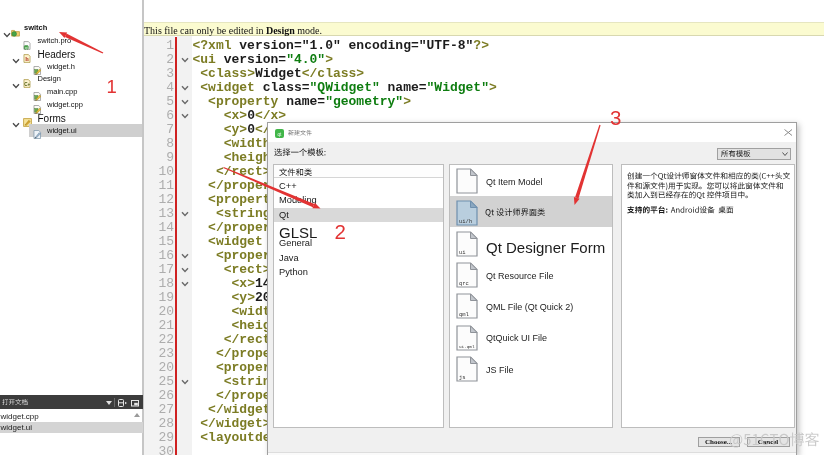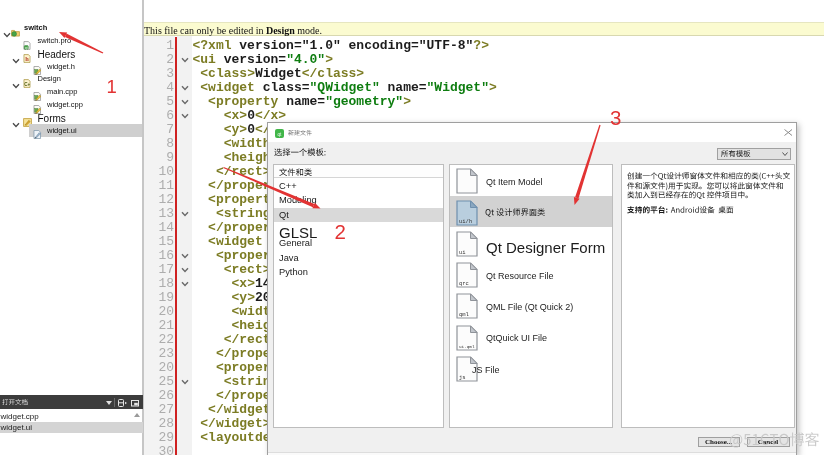--- a/index.html
+++ b/index.html
@@ -282,21 +282,21 @@
         <path d="M1 1 L14.5 1 L21 7.5 L21 25 L1 25 Z" fill="#fcfcfc" stroke="#8f9399" stroke-width="1.2"></path>
         <path d="M14.5 1 L14.5 7.5 L21 7.5 Z" fill="#c2c6cc" stroke="#8f9399" stroke-width="1"></path>
         <text x="3" y="23" font-size="4.3" fill="#333" font-family="Liberation Mono">ui.qml</text>
       </svg></div>
     <div style="position:absolute;left:486px;top:333.4px;font-size:9px;color:#1c1c1c">QtQuick UI File</div>
     <div style="position:absolute;left:456px;top:355.9px"><svg width="22" height="26" viewBox="0 0 22 26">
         <path d="M1 1 L14.5 1 L21 7.5 L21 25 L1 25 Z" fill="#fcfcfc" stroke="#8f9399" stroke-width="1.2"></path>
         <path d="M14.5 1 L14.5 7.5 L21 7.5 Z" fill="#c2c6cc" stroke="#8f9399" stroke-width="1"></path>
         <text x="3" y="23" font-size="5.5" fill="#333" font-family="Liberation Mono">js</text>
       </svg></div>
-    <div style="position:absolute;left:472px;top:364.6px;font-size:9px;color:#1c1c1c">JS File</div>
+    <div style="position:absolute;left:486px;top:364.6px;font-size:9px;color:#1c1c1c">JS File</div>
 <div style="position:absolute;left:621px;top:164px;width:174px;height:264px;background:#fff;border:1px solid #bdbdbd"></div>
 <div style="position:absolute;left:627px;top:171px">
       <svg width="164" height="10" viewBox="0 -7.7 164 10" style="display:block">
         <path fill="#1c1c1c" d="M6.5 -6.3V-0.2C6.5 -0.0 6.4 0.0 6.3 0.0C6.1 0.0 5.6 0.1 5.1 0.0C5.2 0.2 5.3 0.4 5.3 0.6C6.0 0.6 6.4 0.6 6.7 0.5C6.9 0.4 7.0 0.2 7.0 -0.2V-6.3ZM5.0 -5.6V-1.3H5.5V-5.6ZM1.1 -3.6V-0.3C1.1 0.3 1.3 0.5 2.1 0.5C2.2 0.5 3.3 0.5 3.5 0.5C4.2 0.5 4.4 0.2 4.4 -0.9C4.3 -0.9 4.1 -1.0 3.9 -1.1C3.9 -0.2 3.8 0.0 3.5 0.0C3.2 0.0 2.3 0.0 2.1 0.0C1.7 0.0 1.7 -0.1 1.7 -0.3V-3.1H3.3C3.3 -2.2 3.2 -1.8 3.1 -1.7C3.0 -1.6 3.0 -1.6 2.9 -1.6C2.8 -1.6 2.5 -1.6 2.2 -1.7C2.3 -1.5 2.4 -1.3 2.4 -1.2C2.7 -1.2 3.0 -1.2 3.1 -1.2C3.3 -1.2 3.4 -1.2 3.6 -1.4C3.7 -1.6 3.8 -2.1 3.9 -3.4C3.9 -3.5 3.9 -3.6 3.9 -3.6ZM2.4 -6.5C2.0 -5.5 1.2 -4.4 0.2 -3.7C0.3 -3.6 0.5 -3.4 0.6 -3.3C1.4 -3.9 2.0 -4.7 2.5 -5.5C3.1 -4.8 3.8 -4.0 4.2 -3.5L4.6 -3.9C4.2 -4.5 3.4 -5.3 2.8 -6.0L2.9 -6.3Z M10.7 -5.8V-5.4H12.2V-4.8H10.2V-4.3H12.2V-3.7H10.7V-3.2H12.2V-2.7H10.6V-2.2H12.2V-1.6H10.3V-1.1H12.2V-0.4H12.7V-1.1H14.9V-1.6H12.7V-2.2H14.6V-2.7H12.7V-3.2H14.4V-4.3H15.0V-4.8H14.4V-5.8H12.7V-6.5H12.2V-5.8ZM12.7 -4.3H13.9V-3.7H12.7ZM12.7 -4.8V-5.4H13.9V-4.8ZM8.4 -3.0C8.4 -3.1 8.6 -3.2 8.7 -3.3H9.7C9.6 -2.6 9.4 -2.0 9.2 -1.5C9.0 -1.8 8.9 -2.2 8.7 -2.6L8.3 -2.5C8.5 -1.9 8.7 -1.4 9.0 -1.0C8.7 -0.5 8.4 -0.1 8.0 0.2C8.1 0.3 8.3 0.5 8.4 0.6C8.8 0.3 9.1 -0.1 9.4 -0.5C10.2 0.2 11.3 0.4 12.7 0.4H14.9C14.9 0.3 15.0 0.0 15.1 -0.1C14.7 -0.1 13.0 -0.1 12.7 -0.1C11.4 -0.1 10.4 -0.3 9.6 -1.0C9.9 -1.7 10.2 -2.6 10.3 -3.7L9.9 -3.8L9.8 -3.8H9.2C9.6 -4.4 10.0 -5.1 10.3 -5.8L9.9 -6.1L9.7 -6.0H8.2V-5.5H9.5C9.2 -4.8 8.8 -4.2 8.7 -4.0C8.5 -3.7 8.3 -3.5 8.2 -3.5C8.3 -3.4 8.4 -3.1 8.4 -3.0Z M15.7 -3.3V-2.7H22.8V-3.3Z M26.6 -4.2V0.6H27.2V-4.2ZM27.0 -6.5C26.2 -5.2 24.8 -4.1 23.4 -3.4C23.5 -3.3 23.7 -3.1 23.8 -2.9C25.0 -3.5 26.1 -4.4 27.0 -5.4C28.0 -4.2 29.0 -3.5 30.1 -2.9C30.2 -3.1 30.4 -3.3 30.6 -3.4C29.4 -4.0 28.3 -4.7 27.3 -5.9L27.5 -6.2Z M33.7 -0.5C32.6 -0.5 32.0 -1.4 32.0 -2.8C32.0 -4.3 32.6 -5.1 33.7 -5.1C34.7 -5.1 35.3 -4.3 35.3 -2.8C35.3 -1.4 34.7 -0.5 33.7 -0.5ZM35.4 1.4C35.7 1.4 36.0 1.4 36.2 1.3L36.1 0.7C35.9 0.8 35.7 0.8 35.5 0.8C34.9 0.8 34.3 0.6 34.1 0.1C35.3 -0.1 36.1 -1.2 36.1 -2.8C36.1 -4.7 35.1 -5.7 33.7 -5.7C32.2 -5.7 31.2 -4.7 31.2 -2.8C31.2 -1.2 32.1 -0.1 33.3 0.1C33.6 0.8 34.3 1.4 35.4 1.4Z M38.5 0.1C38.8 0.1 39.1 0.0 39.3 -0.1L39.2 -0.6C39.0 -0.5 38.8 -0.5 38.7 -0.5C38.2 -0.5 38.0 -0.8 38.0 -1.3V-3.6H39.2V-4.2H38.0V-5.4H37.5L37.4 -4.2L36.7 -4.1V-3.6H37.3V-1.3C37.3 -0.5 37.6 0.1 38.5 0.1Z M40.4 -6.0C40.8 -5.6 41.3 -5.1 41.5 -4.8L41.9 -5.2C41.7 -5.5 41.1 -6.0 40.7 -6.3ZM39.7 -4.1V-3.5H40.8V-0.7C40.8 -0.4 40.6 -0.1 40.4 -0.0C40.6 0.1 40.7 0.3 40.8 0.5C40.9 0.3 41.1 0.2 42.5 -0.9C42.4 -1.0 42.3 -1.2 42.2 -1.3L41.4 -0.7V-4.1ZM43.2 -6.2V-5.3C43.2 -4.8 43.0 -4.1 42.0 -3.7C42.1 -3.6 42.3 -3.3 42.4 -3.2C43.5 -3.8 43.7 -4.6 43.7 -5.3V-5.7H45.1V-4.4C45.1 -3.8 45.2 -3.6 45.8 -3.6C45.8 -3.6 46.2 -3.6 46.3 -3.6C46.5 -3.6 46.6 -3.6 46.7 -3.6C46.7 -3.8 46.7 -4.0 46.7 -4.2C46.6 -4.1 46.4 -4.1 46.3 -4.1C46.2 -4.1 45.9 -4.1 45.8 -4.1C45.7 -4.1 45.7 -4.2 45.7 -4.4V-6.2ZM45.6 -2.5C45.3 -1.9 44.9 -1.4 44.4 -1.0C43.9 -1.4 43.5 -1.9 43.2 -2.5ZM42.4 -3.1V-2.5H42.8L42.7 -2.5C43.0 -1.8 43.4 -1.2 44.0 -0.7C43.4 -0.3 42.7 -0.0 42.0 0.1C42.1 0.2 42.3 0.5 42.3 0.6C43.1 0.4 43.8 0.1 44.4 -0.3C45.0 0.1 45.7 0.4 46.5 0.6C46.5 0.5 46.7 0.2 46.8 0.1C46.1 -0.0 45.4 -0.3 44.9 -0.7C45.5 -1.2 46.0 -2.0 46.4 -2.9L46.0 -3.1L45.9 -3.1Z M48.2 -6.0C48.6 -5.6 49.1 -5.1 49.4 -4.8L49.8 -5.2C49.5 -5.5 49.0 -6.0 48.5 -6.3ZM47.5 -4.1V-3.5H48.7V-0.7C48.7 -0.4 48.5 -0.2 48.3 -0.1C48.4 0.1 48.6 0.3 48.6 0.5C48.7 0.3 49.0 0.1 50.4 -0.9C50.4 -1.0 50.3 -1.2 50.2 -1.4L49.3 -0.8V-4.1ZM51.9 -6.4V-3.9H50.0V-3.3H51.9V0.6H52.5V-3.3H54.5V-3.9H52.5V-6.4Z M56.8 -6.5V-3.4C56.8 -2.0 56.6 -0.7 55.6 0.2C55.7 0.3 55.9 0.5 56.0 0.6C57.2 -0.4 57.3 -1.8 57.3 -3.4V-6.5ZM55.5 -5.6V-1.8H56.1V-5.6ZM58.0 -4.6V-0.5H58.6V-4.1H59.6V0.6H60.2V-4.1H61.3V-1.2C61.3 -1.1 61.3 -1.1 61.2 -1.1C61.1 -1.0 60.8 -1.0 60.5 -1.1C60.6 -0.9 60.7 -0.7 60.7 -0.5C61.1 -0.5 61.4 -0.6 61.6 -0.6C61.8 -0.7 61.8 -0.9 61.8 -1.2V-4.6H60.2V-5.5H62.1V-6.1H57.8V-5.5H59.6V-4.6Z M65.4 -5.2C64.8 -4.7 63.9 -4.3 63.2 -4.1L63.5 -3.7C64.3 -3.9 65.1 -4.4 65.8 -4.9ZM67.0 -4.9C67.7 -4.5 68.8 -4.0 69.2 -3.6L69.6 -4.0C69.1 -4.4 68.1 -4.9 67.3 -5.2ZM65.8 -4.4C65.7 -4.2 65.5 -3.9 65.3 -3.6H63.8V0.6H64.4V0.3H68.4V0.6H69.0V-3.6H66.0C66.1 -3.8 66.3 -4.1 66.5 -4.3ZM64.4 -0.1V-3.2H68.4V-0.1ZM65.3 -1.7C65.6 -1.6 66.0 -1.4 66.3 -1.2C65.8 -1.0 65.2 -0.7 64.6 -0.6C64.7 -0.5 64.8 -0.4 64.9 -0.3C65.6 -0.4 66.2 -0.7 66.7 -1.0C67.1 -0.8 67.5 -0.6 67.7 -0.4L68.0 -0.7C67.8 -0.9 67.5 -1.1 67.1 -1.3C67.5 -1.6 67.7 -2.0 67.9 -2.4L67.6 -2.6L67.6 -2.6H65.8C65.9 -2.7 66.0 -2.8 66.0 -3.0L65.6 -3.0C65.4 -2.7 65.1 -2.2 64.6 -1.9C64.7 -1.8 64.9 -1.7 65.0 -1.6C65.2 -1.8 65.4 -2.0 65.6 -2.2H67.3C67.2 -1.9 66.9 -1.7 66.7 -1.5C66.3 -1.7 66.0 -1.8 65.6 -2.0ZM65.8 -6.4C65.9 -6.2 66.0 -6.0 66.1 -5.8H63.1V-4.6H63.7V-5.4H69.0V-4.6H69.6V-5.8H66.8C66.7 -6.0 66.5 -6.3 66.4 -6.5Z M72.1 -6.4C71.8 -5.3 71.1 -4.1 70.4 -3.4C70.6 -3.2 70.7 -2.9 70.8 -2.8C71.0 -3.1 71.2 -3.4 71.4 -3.7V0.6H72.0V-4.7C72.3 -5.2 72.5 -5.7 72.7 -6.3ZM73.4 -1.3V-0.8H74.7V0.6H75.3V-0.8H76.5V-1.3H75.3V-4.0C75.7 -2.7 76.5 -1.4 77.3 -0.6C77.4 -0.8 77.6 -1.0 77.7 -1.1C76.9 -1.8 76.1 -3.1 75.6 -4.4H77.6V-4.9H75.3V-6.4H74.7V-4.9H72.5V-4.4H74.3C73.9 -3.0 73.1 -1.7 72.2 -1.1C72.3 -1.0 72.5 -0.8 72.6 -0.6C73.4 -1.4 74.2 -2.6 74.7 -4.0V-1.3Z M81.2 -6.3C81.4 -6.0 81.7 -5.4 81.7 -5.1L82.4 -5.3C82.3 -5.7 82.0 -6.2 81.8 -6.5ZM78.3 -5.1V-4.5H79.5C80.0 -3.4 80.6 -2.4 81.4 -1.5C80.5 -0.8 79.5 -0.3 78.2 0.1C78.3 0.2 78.5 0.5 78.6 0.6C79.8 0.2 80.9 -0.4 81.8 -1.1C82.7 -0.4 83.7 0.2 85.0 0.6C85.1 0.4 85.2 0.2 85.4 0.0C84.1 -0.3 83.1 -0.8 82.2 -1.5C83.0 -2.3 83.6 -3.3 84.0 -4.5H85.3V-5.1ZM81.8 -1.9C81.1 -2.7 80.5 -3.6 80.1 -4.5H83.4C83.0 -3.5 82.5 -2.6 81.8 -1.9Z M88.1 -2.6V-2.1H90.3V0.6H90.8V-2.1H93.0V-2.6H90.8V-4.3H92.6V-4.9H90.8V-6.4H90.3V-4.9H89.2C89.3 -5.2 89.4 -5.6 89.5 -6.0L88.9 -6.1C88.8 -5.1 88.4 -4.1 88.0 -3.4C88.1 -3.4 88.4 -3.2 88.5 -3.1C88.7 -3.5 88.9 -3.9 89.1 -4.3H90.3V-2.6ZM87.7 -6.4C87.3 -5.3 86.6 -4.1 85.9 -3.4C86.0 -3.2 86.1 -2.9 86.2 -2.8C86.4 -3.1 86.7 -3.4 86.9 -3.7V0.6H87.5V-4.6C87.7 -5.1 88.0 -5.7 88.2 -6.3Z M97.4 -5.8V0.3H98.0V-0.4H99.7V0.2H100.3V-5.8ZM98.0 -0.9V-5.2H99.7V-0.9ZM96.7 -6.4C96.0 -6.1 94.8 -5.9 93.8 -5.8C93.8 -5.6 93.9 -5.4 93.9 -5.3C94.3 -5.3 94.8 -5.4 95.2 -5.5V-4.2H93.7V-3.6H95.1C94.7 -2.7 94.1 -1.6 93.5 -1.0C93.6 -0.9 93.8 -0.7 93.8 -0.5C94.3 -1.0 94.8 -1.9 95.2 -2.8V0.6H95.8V-2.8C96.1 -2.4 96.6 -1.8 96.7 -1.5L97.1 -2.0C96.9 -2.2 96.1 -3.2 95.8 -3.5V-3.6H97.1V-4.2H95.8V-5.6C96.3 -5.7 96.7 -5.8 97.1 -5.9Z M105.2 -3.6H107.6V-2.3H105.2ZM105.2 -4.2V-5.5H107.6V-4.2ZM105.2 -1.8H107.6V-0.4H105.2ZM104.7 -6.0V0.6H105.2V0.1H107.6V0.5H108.1V-6.0ZM102.7 -6.5V-4.8H101.4V-4.3H102.6C102.3 -3.2 101.8 -2.0 101.2 -1.3C101.3 -1.2 101.5 -1.0 101.5 -0.8C102.0 -1.4 102.4 -2.2 102.7 -3.1V0.6H103.2V-2.9C103.5 -2.5 103.9 -2.1 104.0 -1.8L104.4 -2.3C104.2 -2.5 103.5 -3.3 103.2 -3.6V-4.3H104.3V-4.8H103.2V-6.5Z M110.7 -3.8C111.1 -2.9 111.4 -1.8 111.6 -1.1L112.1 -1.3C112.0 -2.1 111.6 -3.1 111.2 -4.0ZM112.4 -4.2C112.7 -3.4 113.0 -2.3 113.1 -1.6L113.6 -1.7C113.5 -2.4 113.2 -3.5 112.9 -4.4ZM112.3 -6.4C112.5 -6.1 112.6 -5.8 112.7 -5.5H109.6V-3.4C109.6 -2.3 109.6 -0.7 109.0 0.3C109.1 0.4 109.4 0.6 109.5 0.7C110.1 -0.5 110.2 -2.2 110.2 -3.4V-4.9H116.0V-5.5H113.4C113.3 -5.8 113.1 -6.2 112.9 -6.5ZM110.3 -0.3V0.3H116.1V-0.3H114.0C114.7 -1.5 115.3 -2.9 115.6 -4.2L115.0 -4.4C114.7 -3.1 114.1 -1.5 113.4 -0.3Z M120.7 -3.3C121.1 -2.7 121.6 -1.9 121.8 -1.5L122.3 -1.8C122.1 -2.2 121.6 -3.0 121.1 -3.5ZM118.3 -6.5C118.2 -6.1 118.1 -5.6 117.9 -5.2H117.1V0.4H117.6V-0.2H119.8V-5.2H118.5C118.6 -5.6 118.8 -6.0 118.9 -6.4ZM117.6 -4.7H119.2V-3.1H117.6ZM117.6 -0.7V-2.6H119.2V-0.7ZM121.0 -6.5C120.8 -5.4 120.4 -4.4 119.8 -3.7C120.0 -3.6 120.2 -3.4 120.3 -3.4C120.6 -3.7 120.8 -4.2 121.0 -4.7H123.0C122.9 -1.6 122.8 -0.4 122.5 -0.2C122.5 -0.1 122.4 -0.1 122.2 -0.1C122.0 -0.1 121.6 -0.1 121.1 -0.1C121.2 0.0 121.2 0.3 121.3 0.5C121.7 0.5 122.1 0.5 122.4 0.5C122.7 0.4 122.9 0.4 123.0 0.1C123.3 -0.2 123.4 -1.4 123.6 -5.0C123.6 -5.0 123.6 -5.3 123.6 -5.3H121.2C121.4 -5.6 121.5 -6.0 121.6 -6.4Z M129.9 -6.3C129.7 -6.0 129.3 -5.5 129.1 -5.2L129.6 -5.1C129.8 -5.3 130.2 -5.7 130.5 -6.1ZM125.5 -6.1C125.8 -5.8 126.2 -5.3 126.3 -5.0L126.8 -5.3C126.7 -5.6 126.3 -6.0 126.0 -6.3ZM127.7 -6.5V-5.0H124.7V-4.4H127.2C126.6 -3.8 125.5 -3.2 124.5 -3.0C124.6 -2.9 124.8 -2.7 124.9 -2.5C125.9 -2.8 127.0 -3.4 127.7 -4.2V-2.9H128.2V-4.1C129.2 -3.6 130.4 -3.0 131.0 -2.6L131.3 -3.0C130.7 -3.4 129.6 -4.0 128.6 -4.4H131.3V-5.0H128.2V-6.5ZM127.7 -2.7C127.6 -2.4 127.6 -2.2 127.5 -1.9H124.6V-1.4H127.3C126.9 -0.7 126.2 -0.2 124.5 0.1C124.6 0.2 124.7 0.5 124.8 0.6C126.7 0.3 127.5 -0.4 128.0 -1.3C128.6 -0.2 129.6 0.4 131.2 0.6C131.2 0.5 131.4 0.2 131.5 0.1C130.1 -0.1 129.1 -0.6 128.5 -1.4H131.3V-1.9H128.1C128.2 -2.2 128.3 -2.5 128.3 -2.7Z M133.7 1.5 134.1 1.3C133.4 0.2 133.1 -1.1 133.1 -2.4C133.1 -3.7 133.4 -5.0 134.1 -6.1L133.7 -6.3C132.9 -5.1 132.5 -3.9 132.5 -2.4C132.5 -0.9 132.9 0.4 133.7 1.5Z M137.3 0.1C138.1 0.1 138.6 -0.2 139.1 -0.7L138.7 -1.2C138.3 -0.8 137.9 -0.5 137.4 -0.5C136.3 -0.5 135.6 -1.4 135.6 -2.8C135.6 -4.3 136.3 -5.1 137.4 -5.1C137.9 -5.1 138.2 -4.9 138.5 -4.6L138.9 -5.1C138.6 -5.4 138.1 -5.7 137.4 -5.7C135.9 -5.7 134.9 -4.6 134.9 -2.8C134.9 -1.0 135.9 0.1 137.3 0.1Z M141.2 -0.9H141.7V-2.6H143.3V-3.1H141.7V-4.8H141.2V-3.1H139.6V-2.6H141.2Z M145.5 -0.9H146.0V-2.6H147.6V-3.1H146.0V-4.8H145.5V-3.1H143.9V-2.6H145.5Z M152.0 -1.3C153.1 -0.8 154.1 -0.1 154.8 0.5L155.1 0.1C154.5 -0.5 153.4 -1.2 152.3 -1.7ZM149.4 -5.7C150.0 -5.5 150.7 -5.1 151.1 -4.8L151.5 -5.2C151.1 -5.5 150.3 -5.9 149.7 -6.1ZM148.7 -4.3C149.3 -4.1 150.0 -3.6 150.4 -3.3L150.8 -3.8C150.4 -4.1 149.6 -4.5 149.0 -4.7ZM148.3 -2.9V-2.4H151.6C151.2 -1.2 150.3 -0.4 148.3 0.1C148.4 0.2 148.6 0.4 148.6 0.6C150.8 0.0 151.8 -1.0 152.2 -2.4H155.2V-2.9H152.3C152.5 -3.9 152.5 -5.1 152.5 -6.4H152.0C151.9 -5.1 152.0 -3.9 151.7 -2.9Z M158.8 -6.3C159.1 -6.0 159.3 -5.4 159.4 -5.1L160.0 -5.3C159.9 -5.7 159.7 -6.2 159.4 -6.5ZM156.0 -5.1V-4.5H157.2C157.6 -3.4 158.2 -2.4 159.0 -1.5C158.2 -0.8 157.1 -0.3 155.9 0.1C156.0 0.2 156.2 0.5 156.2 0.6C157.5 0.2 158.6 -0.4 159.4 -1.1C160.3 -0.4 161.4 0.2 162.6 0.6C162.7 0.4 162.9 0.2 163.0 0.0C161.8 -0.3 160.7 -0.8 159.9 -1.5C160.7 -2.3 161.3 -3.3 161.7 -4.5H162.9V-5.1ZM159.5 -1.9C158.7 -2.7 158.2 -3.6 157.8 -4.5H161.1C160.7 -3.5 160.1 -2.6 159.5 -1.9Z"></path>
       </svg>
     </div>
 <div style="position:absolute;left:627px;top:180.7px">
       <svg width="158" height="10" viewBox="0 -7.7 158 10" style="display:block">
         <path fill="#1c1c1c" d="M2.4 -2.6V-2.1H4.7V0.6H5.2V-2.1H7.3V-2.6H5.2V-4.3H7.0V-4.9H5.2V-6.4H4.7V-4.9H3.6C3.7 -5.2 3.8 -5.6 3.9 -6.0L3.3 -6.1C3.1 -5.1 2.8 -4.1 2.4 -3.4C2.5 -3.4 2.8 -3.2 2.9 -3.1C3.1 -3.5 3.3 -3.9 3.4 -4.3H4.7V-2.6ZM2.1 -6.4C1.6 -5.3 1.0 -4.1 0.2 -3.4C0.3 -3.2 0.5 -2.9 0.6 -2.8C0.8 -3.1 1.1 -3.4 1.3 -3.7V0.6H1.8V-4.6C2.1 -5.1 2.4 -5.7 2.6 -6.3Z M11.8 -5.8V0.3H12.4V-0.4H14.1V0.2H14.7V-5.8ZM12.4 -0.9V-5.2H14.1V-0.9ZM11.1 -6.4C10.4 -6.1 9.2 -5.9 8.2 -5.8C8.2 -5.6 8.3 -5.4 8.3 -5.3C8.7 -5.3 9.2 -5.4 9.6 -5.5V-4.2H8.1V-3.6H9.5C9.1 -2.7 8.5 -1.6 7.9 -1.0C8.0 -0.9 8.1 -0.7 8.2 -0.5C8.7 -1.0 9.2 -1.9 9.6 -2.8V0.6H10.2V-2.8C10.5 -2.4 10.9 -1.8 11.1 -1.5L11.5 -2.0C11.3 -2.2 10.5 -3.2 10.2 -3.5V-3.6H11.5V-4.2H10.2V-5.6C10.7 -5.7 11.1 -5.8 11.5 -5.9Z M19.5 -3.1H21.9V-2.5H19.5ZM19.5 -4.2H21.9V-3.6H19.5ZM19.3 -1.6C19.1 -1.1 18.7 -0.5 18.4 -0.1C18.5 -0.1 18.7 0.1 18.8 0.2C19.2 -0.2 19.6 -0.9 19.8 -1.4ZM21.5 -1.4C21.8 -1.0 22.1 -0.3 22.3 0.1L22.8 -0.2C22.7 -0.5 22.3 -1.2 22.0 -1.6ZM16.1 -6.0C16.5 -5.7 17.1 -5.3 17.4 -5.1L17.7 -5.6C17.4 -5.8 16.8 -6.1 16.4 -6.4ZM15.7 -3.9C16.1 -3.7 16.7 -3.3 17.0 -3.1L17.3 -3.5C17.0 -3.8 16.4 -4.1 16.0 -4.3ZM15.9 0.2 16.4 0.5C16.7 -0.2 17.2 -1.2 17.5 -2.0L17.0 -2.3C16.7 -1.4 16.2 -0.4 15.9 0.2ZM18.0 -6.1V-4.0C18.0 -2.7 17.9 -1.0 17.0 0.3C17.2 0.3 17.4 0.5 17.5 0.6C18.4 -0.7 18.6 -2.6 18.6 -4.0V-5.6H22.7V-6.1ZM20.4 -5.5C20.4 -5.2 20.3 -4.9 20.2 -4.7H19.0V-2.0H20.4V0.0C20.4 0.1 20.4 0.1 20.3 0.1C20.2 0.1 19.8 0.1 19.5 0.1C19.5 0.3 19.6 0.5 19.6 0.6C20.1 0.6 20.5 0.6 20.7 0.5C20.9 0.4 21.0 0.3 21.0 0.0V-2.0H22.4V-4.7H20.7C20.8 -4.9 20.9 -5.1 21.0 -5.3Z M26.4 -6.3C26.6 -6.0 26.8 -5.4 26.9 -5.1L27.6 -5.3C27.5 -5.7 27.2 -6.2 27.0 -6.5ZM23.5 -5.1V-4.5H24.7C25.1 -3.4 25.7 -2.4 26.5 -1.5C25.7 -0.8 24.7 -0.3 23.4 0.1C23.5 0.2 23.7 0.5 23.7 0.6C25.0 0.2 26.1 -0.4 27.0 -1.1C27.8 -0.4 28.9 0.2 30.1 0.6C30.2 0.4 30.4 0.2 30.5 0.0C29.3 -0.3 28.3 -0.8 27.4 -1.5C28.2 -2.3 28.8 -3.3 29.2 -4.5H30.4V-5.1ZM27.0 -1.9C26.3 -2.7 25.7 -3.6 25.3 -4.5H28.6C28.2 -3.5 27.7 -2.6 27.0 -1.9Z M33.2 -2.6V-2.1H35.5V0.6H36.0V-2.1H38.1V-2.6H36.0V-4.3H37.8V-4.9H36.0V-6.4H35.5V-4.9H34.4C34.5 -5.2 34.6 -5.6 34.7 -6.0L34.1 -6.1C33.9 -5.1 33.6 -4.1 33.2 -3.4C33.3 -3.4 33.6 -3.2 33.7 -3.1C33.9 -3.5 34.1 -3.9 34.2 -4.3H35.5V-2.6ZM32.9 -6.4C32.4 -5.3 31.8 -4.1 31.0 -3.4C31.1 -3.2 31.3 -2.9 31.4 -2.8C31.6 -3.1 31.9 -3.4 32.1 -3.7V0.6H32.6V-4.6C32.9 -5.1 33.2 -5.7 33.4 -6.3Z M39.3 1.5C40.0 0.4 40.4 -0.9 40.4 -2.4C40.4 -3.9 40.0 -5.1 39.3 -6.3L38.8 -6.1C39.5 -5.0 39.8 -3.7 39.8 -2.4C39.8 -1.1 39.5 0.2 38.8 1.3Z M42.3 -5.9V-3.1C42.3 -2.0 42.2 -0.7 41.3 0.3C41.5 0.3 41.7 0.5 41.8 0.7C42.4 0.0 42.7 -0.9 42.8 -1.7H44.7V0.5H45.3V-1.7H47.4V-0.2C47.4 -0.0 47.3 0.0 47.2 0.0C47.0 0.0 46.5 0.0 45.9 0.0C46.0 0.2 46.1 0.4 46.1 0.6C46.9 0.6 47.3 0.6 47.6 0.5C47.8 0.4 47.9 0.2 47.9 -0.2V-5.9ZM42.9 -5.4H44.7V-4.1H42.9ZM47.4 -5.4V-4.1H45.3V-5.4ZM42.9 -3.6H44.7V-2.3H42.8C42.8 -2.6 42.9 -2.9 42.9 -3.1ZM47.4 -3.6V-2.3H45.3V-3.6Z M49.8 -5.9V-5.3H52.4V-3.4H49.2V-2.8H52.4V-0.2C52.4 -0.1 52.4 -0.0 52.2 -0.0C52.0 -0.0 51.4 -0.0 50.8 -0.0C50.9 0.1 51.0 0.4 51.0 0.6C51.8 0.6 52.3 0.6 52.6 0.5C52.9 0.4 53.0 0.2 53.0 -0.2V-2.8H56.1V-3.4H53.0V-5.3H55.5V-5.9Z M60.6 -0.8C61.7 -0.4 62.7 0.1 63.3 0.6L63.7 0.1C63.0 -0.3 62.0 -0.9 60.9 -1.2ZM58.4 -4.3C58.8 -4.0 59.3 -3.7 59.5 -3.4L59.9 -3.8C59.6 -4.1 59.1 -4.4 58.7 -4.7ZM57.6 -3.1C58.0 -2.8 58.5 -2.5 58.8 -2.2L59.1 -2.6C58.9 -2.9 58.4 -3.2 57.9 -3.5ZM57.2 -5.6V-4.0H57.8V-5.1H62.9V-4.0H63.5V-5.6H60.9C60.8 -5.9 60.6 -6.2 60.4 -6.5L59.8 -6.3C59.9 -6.1 60.1 -5.8 60.2 -5.6ZM57.0 -2.0V-1.5H59.8C59.4 -0.7 58.6 -0.2 57.1 0.1C57.2 0.2 57.4 0.4 57.5 0.6C59.2 0.2 60.1 -0.5 60.5 -1.5H63.7V-2.0H60.7C60.9 -2.7 60.9 -3.6 61.0 -4.7H60.4C60.3 -3.6 60.3 -2.7 60.1 -2.0Z M67.5 -6.1V-2.0H68.1V-5.6H70.4V-2.0H71.0V-6.1ZM64.5 -0.8 64.7 -0.2C65.4 -0.4 66.4 -0.7 67.3 -1.0L67.2 -1.5L66.2 -1.2V-3.2H67.0V-3.7H66.2V-5.4H67.2V-5.9H64.6V-5.4H65.7V-3.7H64.7V-3.2H65.7V-1.1C65.2 -1.0 64.8 -0.8 64.5 -0.8ZM69.0 -4.9V-3.4C69.0 -2.2 68.7 -0.8 66.8 0.2C66.9 0.3 67.1 0.5 67.1 0.6C68.4 -0.0 69.0 -0.9 69.3 -1.9V-0.2C69.3 0.3 69.5 0.4 70.0 0.4H70.7C71.4 0.4 71.5 0.1 71.6 -1.1C71.4 -1.1 71.2 -1.2 71.1 -1.3C71.0 -0.2 71.0 -0.0 70.7 -0.0H70.1C69.9 -0.0 69.8 -0.1 69.8 -0.3V-2.1H69.4C69.5 -2.6 69.5 -3.0 69.5 -3.4V-4.9Z M73.4 -1.9C72.8 -1.9 72.2 -1.4 72.2 -0.7C72.2 -0.1 72.8 0.5 73.4 0.5C74.1 0.5 74.6 -0.1 74.6 -0.7C74.6 -1.4 74.1 -1.9 73.4 -1.9ZM73.4 0.1C73.0 0.1 72.6 -0.3 72.6 -0.7C72.6 -1.1 73.0 -1.5 73.4 -1.5C73.8 -1.5 74.2 -1.1 74.2 -0.7C74.2 -0.3 73.8 0.1 73.4 0.1Z M83.2 -4.3C83.0 -3.8 82.6 -3.3 82.2 -2.9C82.4 -2.8 82.6 -2.7 82.7 -2.6C83.1 -3.0 83.5 -3.6 83.7 -4.2ZM84.4 -5.0V-2.7C84.4 -2.6 84.3 -2.6 84.2 -2.6C84.1 -2.6 83.8 -2.6 83.4 -2.6C83.5 -2.5 83.6 -2.2 83.6 -2.1C84.1 -2.1 84.4 -2.1 84.6 -2.2C84.9 -2.3 84.9 -2.4 84.9 -2.7V-5.0ZM85.3 -4.1C85.7 -3.7 86.1 -3.0 86.3 -2.6L86.8 -2.8C86.6 -3.2 86.2 -3.9 85.8 -4.4ZM81.6 -1.7V-0.3C81.6 0.3 81.9 0.5 82.8 0.5C83.0 0.5 84.4 0.5 84.6 0.5C85.4 0.5 85.6 0.2 85.7 -0.7C85.5 -0.8 85.3 -0.9 85.1 -1.0C85.1 -0.2 85.0 -0.1 84.6 -0.1C84.3 -0.1 83.0 -0.1 82.8 -0.1C82.3 -0.1 82.2 -0.1 82.2 -0.3V-1.7ZM82.8 -2.0C83.2 -1.6 83.7 -1.0 83.9 -0.6L84.4 -0.9C84.2 -1.3 83.7 -1.9 83.2 -2.2ZM85.5 -1.6C85.9 -1.0 86.2 -0.3 86.3 0.2L86.9 -0.0C86.8 -0.5 86.4 -1.2 86.0 -1.8ZM80.8 -1.6C80.6 -1.1 80.3 -0.4 80.0 0.0L80.5 0.3C80.8 -0.2 81.1 -0.9 81.3 -1.4ZM83.2 -6.5C83.0 -5.7 82.5 -5.0 82.0 -4.6C82.1 -4.5 82.3 -4.3 82.4 -4.2C82.7 -4.5 83.0 -4.8 83.2 -5.2H86.1C86.0 -5.0 85.9 -4.7 85.8 -4.5L86.2 -4.4C86.4 -4.7 86.7 -5.2 86.9 -5.7L86.5 -5.8L86.4 -5.7H83.5C83.6 -5.9 83.7 -6.1 83.7 -6.3ZM81.7 -6.5C81.3 -5.6 80.6 -4.8 79.9 -4.2C80.0 -4.1 80.2 -3.9 80.2 -3.8C80.5 -4.0 80.7 -4.3 81.0 -4.5V-2.1H81.6V-5.2C81.8 -5.6 82.0 -5.9 82.2 -6.3Z M87.7 -5.9V-5.3H93.1V-0.2C93.1 -0.1 93.0 -0.0 92.8 0.0C92.6 0.0 92.0 0.0 91.4 -0.0C91.5 0.1 91.6 0.4 91.6 0.6C92.4 0.6 92.9 0.6 93.2 0.5C93.5 0.4 93.7 0.2 93.7 -0.2V-5.3H94.6V-5.9ZM89.1 -3.7H91.1V-1.9H89.1ZM88.5 -4.2V-0.7H89.1V-1.3H91.7V-4.2Z M97.9 -5.5C98.3 -4.9 98.8 -4.1 99.0 -3.6L99.6 -4.0C99.3 -4.4 98.8 -5.2 98.4 -5.8ZM100.9 -6.2C100.7 -2.7 100.1 -0.8 97.7 0.2C97.8 0.3 98.0 0.5 98.1 0.7C99.2 0.2 99.9 -0.4 100.4 -1.3C101.0 -0.6 101.6 0.1 101.9 0.6L102.4 0.2C102.1 -0.3 101.3 -1.1 100.6 -1.8C101.2 -2.9 101.4 -4.3 101.5 -6.1ZM96.1 -0.2C96.3 -0.3 96.6 -0.5 98.8 -1.6C98.8 -1.7 98.7 -1.9 98.6 -2.1L96.9 -1.3V-5.9H96.2V-1.3C96.2 -1.0 95.9 -0.7 95.8 -0.6C95.9 -0.5 96.0 -0.3 96.1 -0.2Z M105.9 -1.7C106.3 -1.3 106.8 -0.7 107.0 -0.3L107.5 -0.6C107.3 -1.0 106.8 -1.5 106.4 -1.9ZM108.5 -3.7V-2.7H105.4V-2.2H108.5V-0.1C108.5 0.0 108.5 0.1 108.4 0.1C108.2 0.1 107.8 0.1 107.3 0.1C107.4 0.2 107.5 0.5 107.5 0.6C108.1 0.6 108.5 0.6 108.8 0.5C109.0 0.4 109.1 0.3 109.1 -0.1V-2.2H110.0V-2.7H109.1V-3.7ZM103.0 -5.1C103.4 -4.7 103.9 -4.2 104.1 -3.8L104.5 -4.1V-2.8C103.9 -2.3 103.4 -1.8 103.0 -1.5L103.3 -1.0C103.7 -1.4 104.1 -1.7 104.5 -2.1V0.6H105.0V-6.5H104.5V-4.2C104.3 -4.6 103.8 -5.1 103.4 -5.4ZM106.6 -4.7C106.9 -4.5 107.1 -4.2 107.3 -3.9C106.7 -3.7 106.1 -3.5 105.5 -3.3C105.6 -3.2 105.7 -3.0 105.8 -2.9C107.4 -3.3 109.1 -4.1 109.9 -5.7L109.5 -5.9L109.4 -5.9H107.7C107.9 -6.0 108.0 -6.1 108.1 -6.3L107.5 -6.5C107.1 -5.9 106.3 -5.2 105.4 -4.9C105.5 -4.8 105.7 -4.6 105.8 -4.5C106.3 -4.7 106.8 -5.0 107.2 -5.4H109.1C108.8 -4.9 108.3 -4.5 107.8 -4.2C107.6 -4.4 107.3 -4.7 107.0 -5.0Z M110.7 -0.1 110.8 0.5C111.8 0.3 113.2 0.1 114.5 -0.2L114.5 -0.8L113.4 -0.6V-3.5H114.5V-4.1H113.4V-6.5H112.8V-0.4L111.9 -0.3V-4.9H111.4V-0.2ZM114.9 -6.5V-0.7C114.9 0.1 115.1 0.4 115.8 0.4C115.9 0.4 116.8 0.4 117.0 0.4C117.6 0.4 117.8 -0.1 117.9 -1.3C117.7 -1.3 117.5 -1.5 117.3 -1.6C117.3 -0.5 117.2 -0.2 116.9 -0.2C116.7 -0.2 116.0 -0.2 115.9 -0.2C115.5 -0.2 115.5 -0.3 115.5 -0.7V-3.1C116.2 -3.4 117.0 -3.9 117.6 -4.3L117.1 -4.8C116.7 -4.4 116.1 -4.0 115.5 -3.7V-6.5Z M121.0 -5.2C120.4 -4.7 119.5 -4.3 118.8 -4.1L119.1 -3.7C119.9 -3.9 120.7 -4.4 121.4 -4.9ZM122.5 -4.9C123.3 -4.5 124.3 -4.0 124.8 -3.6L125.2 -4.0C124.7 -4.4 123.7 -4.9 122.9 -5.2ZM121.4 -4.4C121.3 -4.2 121.1 -3.9 120.9 -3.6H119.4V0.6H119.9V0.3H124.0V0.6H124.6V-3.6H121.5C121.7 -3.8 121.9 -4.1 122.0 -4.3ZM119.9 -0.1V-3.2H124.0V-0.1ZM120.9 -1.7C121.2 -1.6 121.6 -1.4 121.9 -1.2C121.4 -1.0 120.8 -0.7 120.2 -0.6C120.3 -0.5 120.4 -0.4 120.5 -0.3C121.1 -0.4 121.8 -0.7 122.3 -1.0C122.7 -0.8 123.1 -0.6 123.3 -0.4L123.6 -0.7C123.4 -0.9 123.0 -1.1 122.7 -1.3C123.0 -1.6 123.3 -2.0 123.5 -2.4L123.2 -2.6L123.1 -2.6H121.4C121.5 -2.7 121.5 -2.8 121.6 -3.0L121.1 -3.0C121.0 -2.7 120.7 -2.2 120.2 -1.9C120.3 -1.8 120.5 -1.7 120.6 -1.6C120.8 -1.8 121.0 -2.0 121.1 -2.2H122.9C122.7 -1.9 122.5 -1.7 122.3 -1.5C121.9 -1.7 121.5 -1.8 121.2 -2.0ZM121.4 -6.4C121.5 -6.2 121.6 -6.0 121.7 -5.8H118.7V-4.6H119.3V-5.4H124.6V-4.6H125.2V-5.8H122.3C122.2 -6.0 122.1 -6.3 122.0 -6.5Z M127.7 -6.4C127.4 -5.3 126.7 -4.1 126.0 -3.4C126.1 -3.2 126.3 -2.9 126.4 -2.8C126.6 -3.1 126.8 -3.4 127.0 -3.7V0.6H127.6V-4.7C127.9 -5.2 128.1 -5.7 128.3 -6.3ZM129.0 -1.3V-0.8H130.3V0.6H130.8V-0.8H132.1V-1.3H130.8V-4.0C131.3 -2.7 132.1 -1.4 132.9 -0.6C133.0 -0.8 133.2 -1.0 133.3 -1.1C132.5 -1.8 131.7 -3.1 131.2 -4.4H133.1V-4.9H130.8V-6.4H130.3V-4.9H128.1V-4.4H129.9C129.5 -3.0 128.6 -1.7 127.8 -1.1C127.9 -1.0 128.1 -0.8 128.2 -0.6C129.0 -1.4 129.8 -2.6 130.3 -4.0V-1.3Z M136.8 -6.3C137.0 -6.0 137.2 -5.4 137.3 -5.1L138.0 -5.3C137.9 -5.7 137.6 -6.2 137.4 -6.5ZM133.9 -5.1V-4.5H135.1C135.5 -3.4 136.2 -2.4 136.9 -1.5C136.1 -0.8 135.1 -0.3 133.8 0.1C133.9 0.2 134.1 0.5 134.1 0.6C135.4 0.2 136.5 -0.4 137.4 -1.1C138.2 -0.4 139.3 0.2 140.5 0.6C140.6 0.4 140.8 0.2 140.9 0.0C139.7 -0.3 138.7 -0.8 137.8 -1.5C138.6 -2.3 139.2 -3.3 139.6 -4.5H140.8V-5.1ZM137.4 -1.9C136.7 -2.7 136.1 -3.6 135.7 -4.5H139.0C138.6 -3.5 138.1 -2.6 137.4 -1.9Z M143.6 -2.6V-2.1H145.9V0.6H146.4V-2.1H148.5V-2.6H146.4V-4.3H148.2V-4.9H146.4V-6.4H145.9V-4.9H144.8C144.9 -5.2 145.0 -5.6 145.1 -6.0L144.5 -6.1C144.4 -5.1 144.0 -4.1 143.6 -3.4C143.7 -3.4 144.0 -3.2 144.1 -3.1C144.3 -3.5 144.5 -3.9 144.6 -4.3H145.9V-2.6ZM143.3 -6.4C142.9 -5.3 142.2 -4.1 141.4 -3.4C141.5 -3.2 141.7 -2.9 141.8 -2.8C142.0 -3.1 142.3 -3.4 142.5 -3.7V0.6H143.0V-4.6C143.3 -5.1 143.6 -5.7 143.8 -6.3Z M153.0 -5.8V0.3H153.6V-0.4H155.3V0.2H155.9V-5.8ZM153.6 -0.9V-5.2H155.3V-0.9ZM152.3 -6.4C151.6 -6.1 150.4 -5.9 149.4 -5.8C149.4 -5.6 149.5 -5.4 149.5 -5.3C149.9 -5.3 150.4 -5.4 150.8 -5.5V-4.2H149.3V-3.6H150.7C150.3 -2.7 149.7 -1.6 149.1 -1.0C149.2 -0.9 149.3 -0.7 149.4 -0.5C149.9 -1.0 150.4 -1.9 150.8 -2.8V0.6H151.4V-2.8C151.7 -2.4 152.1 -1.8 152.3 -1.5L152.7 -2.0C152.5 -2.2 151.7 -3.2 151.4 -3.5V-3.6H152.7V-4.2H151.4V-5.6C151.9 -5.7 152.3 -5.8 152.7 -5.9Z"></path>
       </svg>

